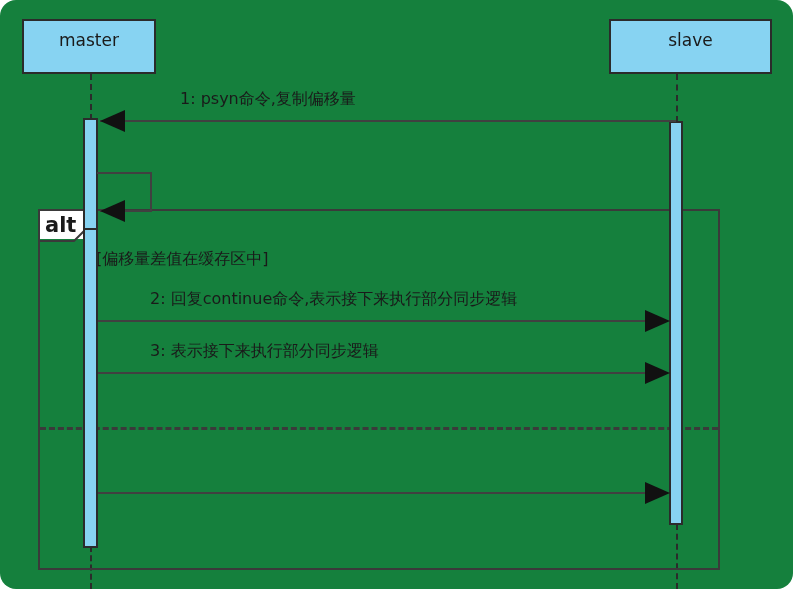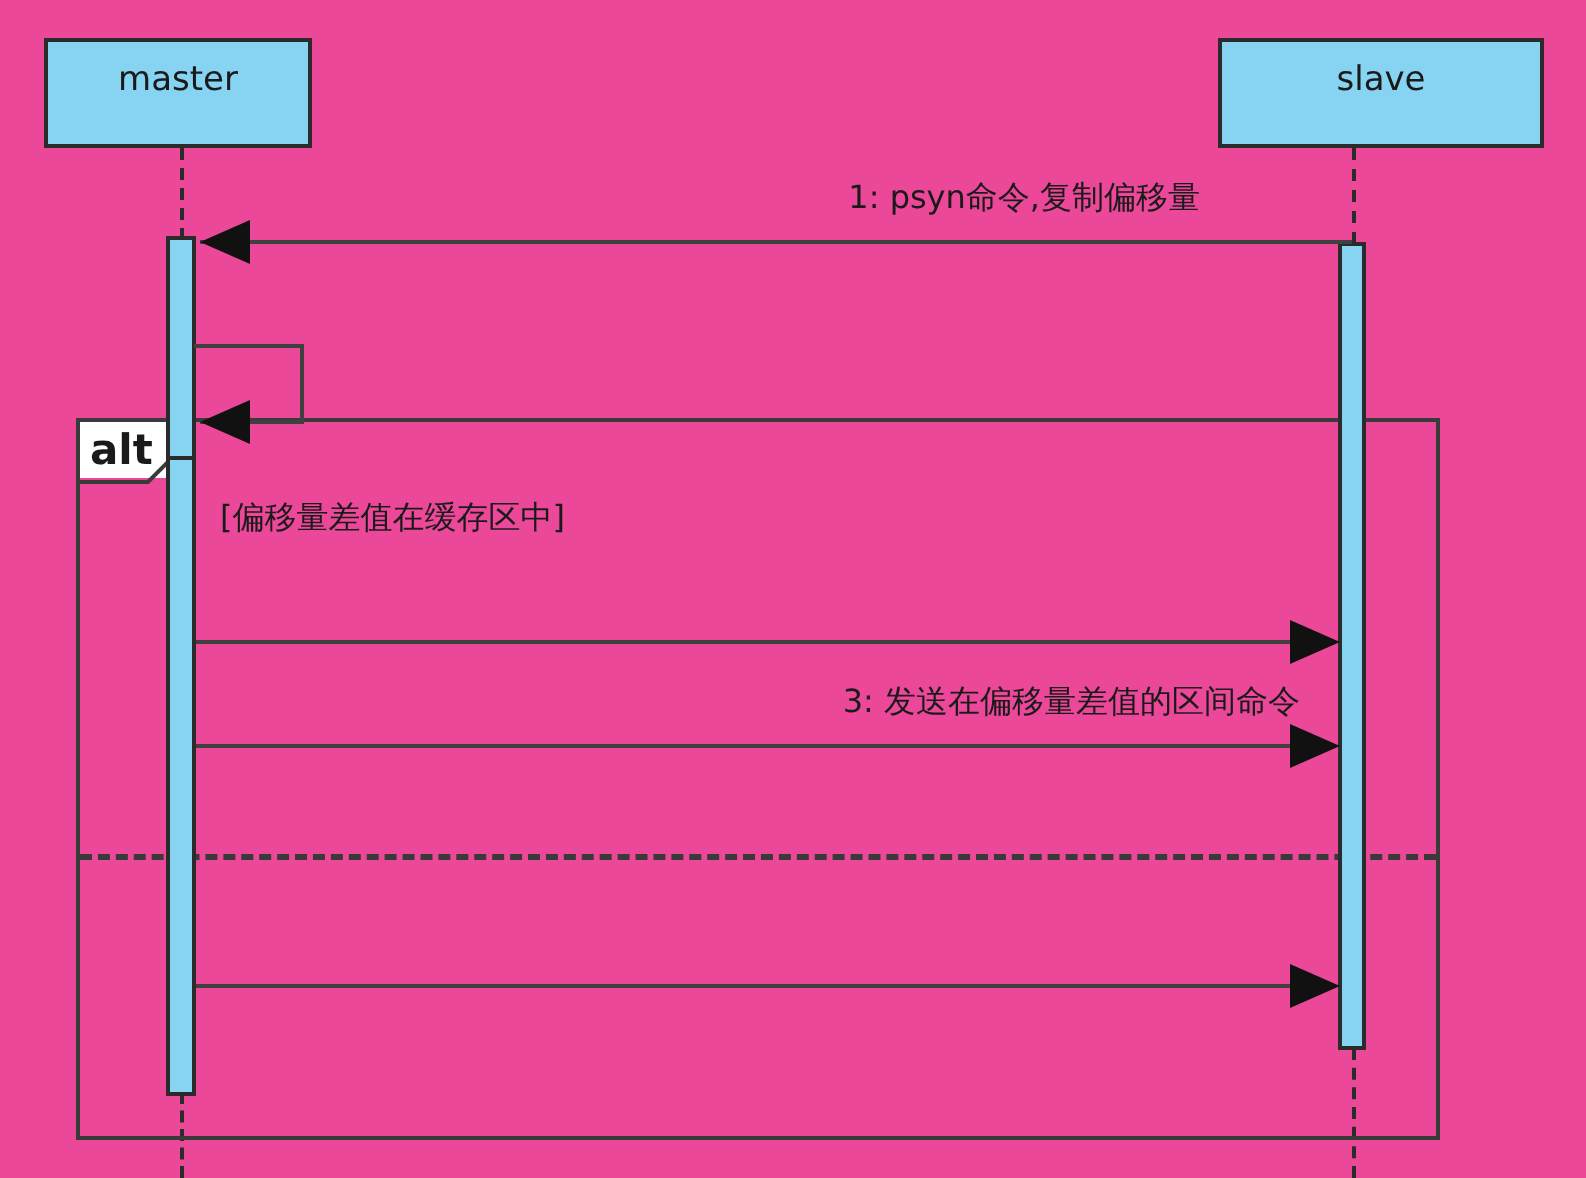--- a/index.html
+++ b/index.html
@@ -7,22 +7,23 @@
     padding: 0;
     background: #ffffff;
   }
   body {
     font-family: "DejaVu Sans", "Liberation Sans", sans-serif;
   }
   #canvas {
     position: relative;
     width: 793px;
     height: 589px;
-    background: #ec4899;
+    background: #15803d;
     overflow: hidden;
+    border-radius: 16px;
   }
   .lifeline-box {
     position: absolute;
     box-sizing: border-box;
     background: #87d3f2;
     border: 2px solid #2b2b2b;
     text-align: center;
     color: #1a1a1a;
     font-size: 17px;
     line-height: 1.2;
@@ -63,21 +64,21 @@
     height: 0;
     border-top: 11px solid transparent;
     border-bottom: 11px solid transparent;
     border-left: 25px solid #111111;
   }
   .msg-label {
     position: absolute;
     color: #1a1a1a;
     font-size: 16px;
     white-space: nowrap;
-    text-align: right;
+    text-align: left;
   }
   .frame {
     position: absolute;
     box-sizing: border-box;
     border: 2px solid #3a3a3a;
     background: transparent;
   }
   .frame-tab {
     position: absolute;
     box-sizing: border-box;
@@ -128,41 +129,42 @@
   <div class="frame" style="left:38px; top:209px; width:682px; height:361px;"></div>
 
   <div class="frame-tab" style="left:38px; top:209px; width:46px; height:30px;"></div>
   <div class="frame-tab-slope" style="left:38px; top:209px; width:70px; height:34px;">
     <svg width="70" height="34" viewBox="0 0 70 34">
       <path d="M 46 1 L 46 22 L 36 32 L 0 32" fill="none" stroke="#3a3a3a" stroke-width="2"></path>
     </svg>
   </div>
   <div class="frame-tab-label" style="left:45px; top:213px;">alt</div>
 
-  <div class="guard-label" style="left:110px; top:249px;">[偏移量差值在缓存区中]</div>
+  <div class="guard-label" style="left:96px; top:249px;">[偏移量差值在缓存区中]</div>
 
   <div class="frame-divider" style="left:40px; top:427px; width:678px;"></div>
 
   <div class="activation" style="left:83px; top:118px; width:15px; height:112px;"></div>
   <div class="activation" style="left:83px; top:228px; width:15px; height:320px;"></div>
 
   <div class="activation" style="left:669px; top:121px; width:14px; height:404px;"></div>
 
   <div class="msg-line" style="left:100px; top:120px; width:576px;"></div>
   <div class="arrow-left" style="left:100px; top:110px;"></div>
   <div class="msg-label" style="left:180px; top:89px; width:420px;">1: psyn命令,复制偏移量</div>
 
   <div class="msg-line" style="left:97px; top:172px; width:55px;"></div>
   <div class="msg-vline" style="left:150px; top:172px; height:40px;"></div>
   <div class="msg-line" style="left:100px; top:210px; width:52px;"></div>
   <div class="arrow-left" style="left:100px; top:200px;"></div>
 
   <div class="msg-line" style="left:98px; top:320px; width:548px;"></div>
   <div class="arrow-right" style="left:645px; top:310px;"></div>
+  <div class="msg-label" style="left:150px; top:289px; width:500px;">2: 回复continue命令,表示接下来执行部分同步逻辑</div>
 
   <div class="msg-line" style="left:98px; top:372px; width:548px;"></div>
   <div class="arrow-right" style="left:645px; top:362px;"></div>
-  <div class="msg-label" style="left:150px; top:341px; width:500px;">3: 发送在偏移量差值的区间命令</div>
+  <div class="msg-label" style="left:150px; top:341px; width:500px;">3: 表示接下来执行部分同步逻辑</div>
 
   <div class="msg-line" style="left:98px; top:492px; width:548px;"></div>
   <div class="arrow-right" style="left:645px; top:482px;"></div>
 
 </div>
 
 </body></html>

